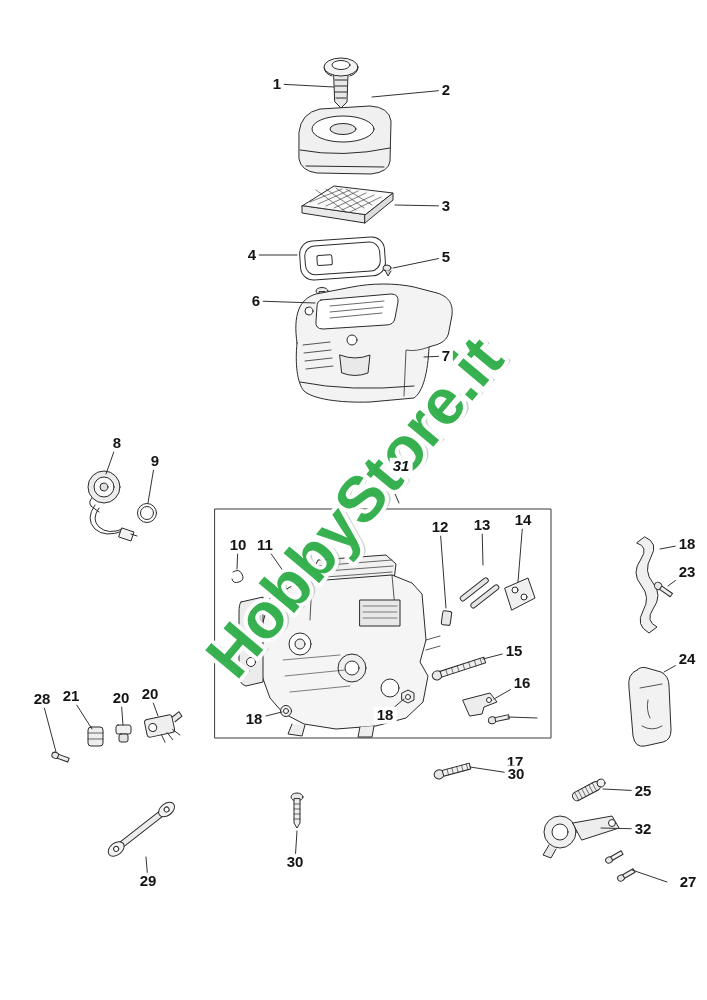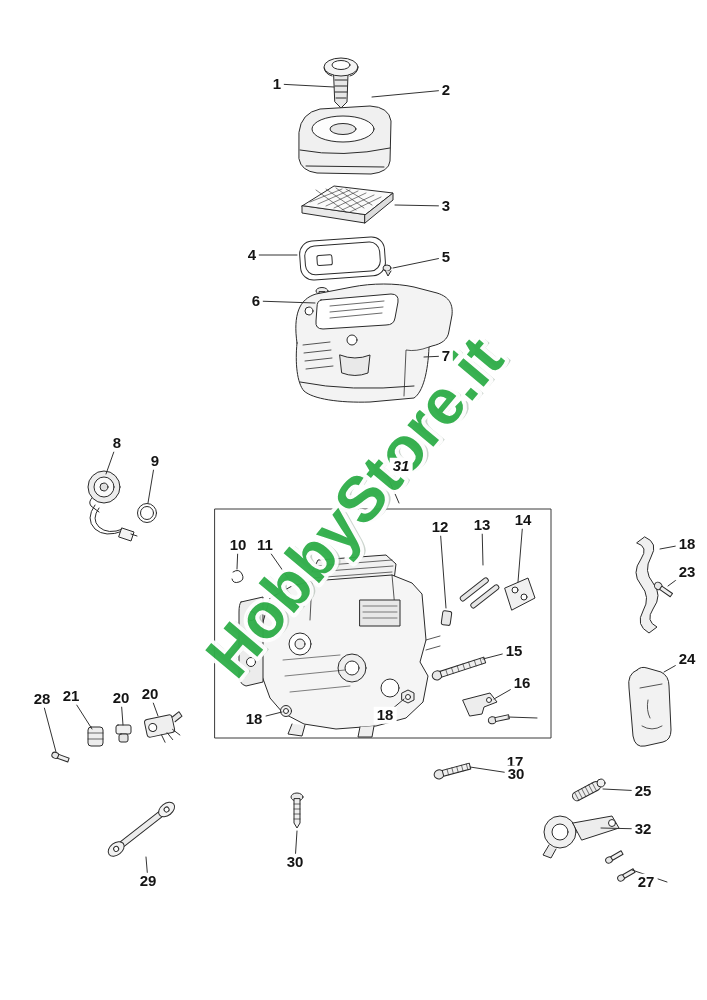--- a/index.html
+++ b/index.html
@@ -300,16 +300,16 @@
       <div class="callout" style="left: 385px; top: 715px;">18</div>
       <div class="callout" style="left: 42px; top: 699px;">28</div>
       <div class="callout" style="left: 71px; top: 696px;">21</div>
       <div class="callout" style="left: 121px; top: 698px;">20</div>
       <div class="callout" style="left: 150px; top: 694px;">20</div>
       <div class="callout" style="left: 516px; top: 774px;">30</div>
       <div class="callout" style="left: 643px; top: 791px;">25</div>
       <div class="callout" style="left: 643px; top: 829px;">32</div>
       <div class="callout" style="left: 148px; top: 881px;">29</div>
       <div class="callout" style="left: 295px; top: 862px;">30</div>
-      <div class="callout" style="left: 646px; top: 882px;">27</div>
+      <div class="callout" style="left: 688px; top: 882px;">27</div>
     </div>
 
 </div>
 
 </body></html>

